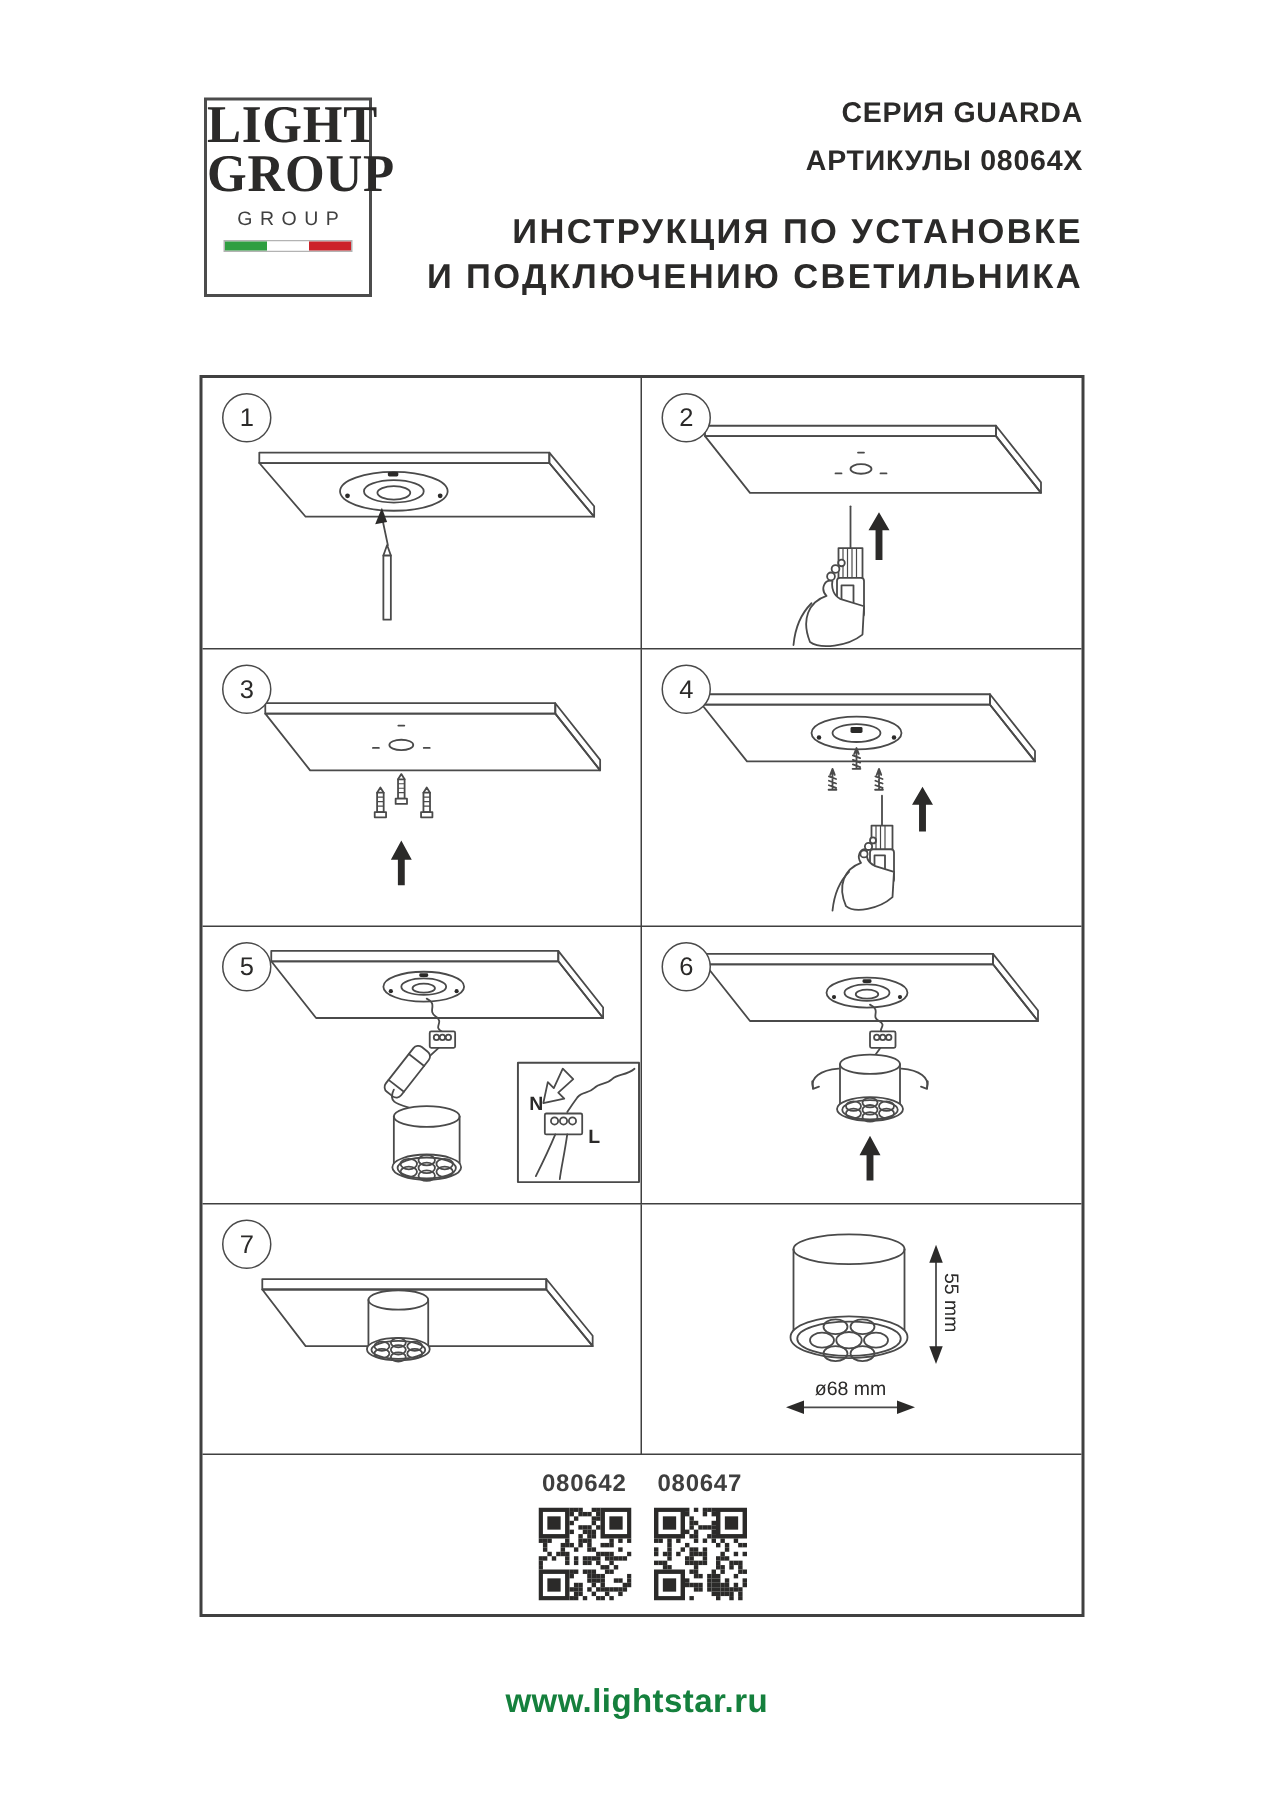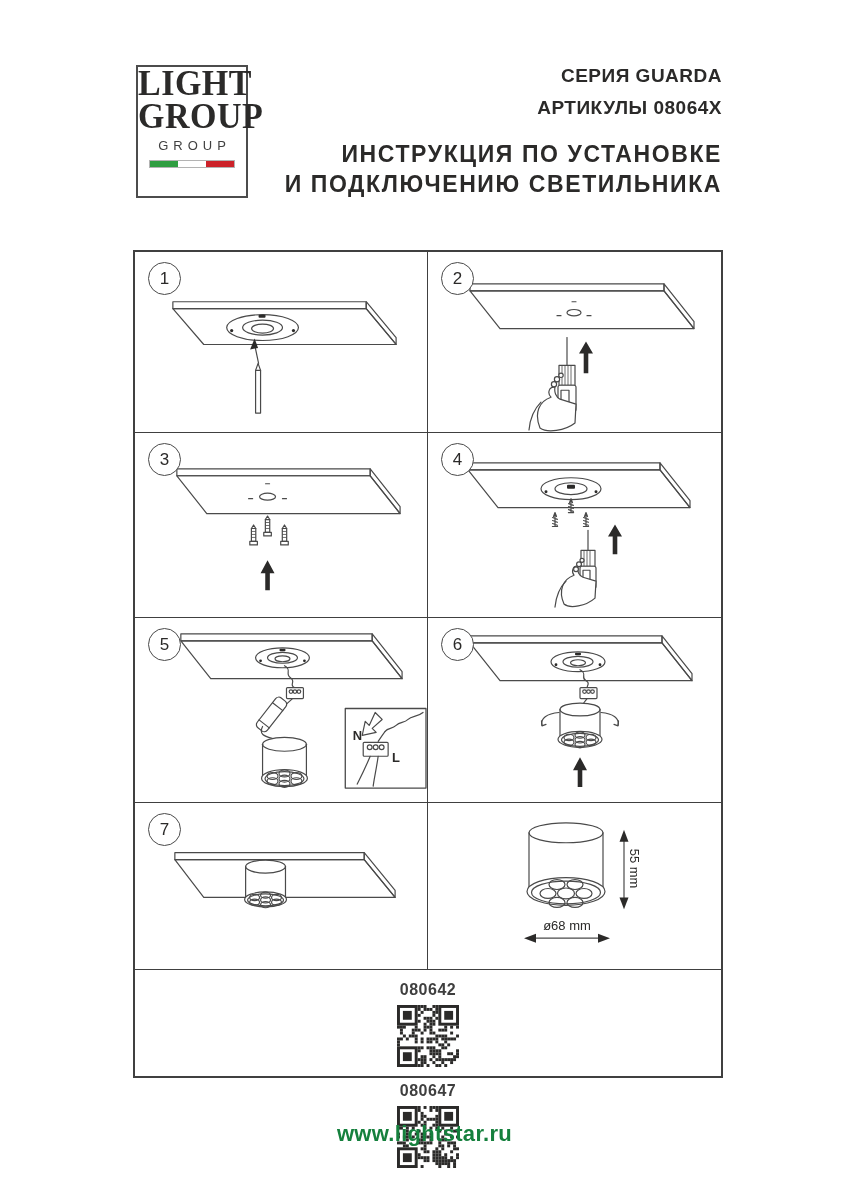--- a/index.html
+++ b/index.html
@@ -58,21 +58,21 @@
   
   .ln{fill:none;stroke:var(--line);stroke-width:1.2;stroke-linecap:round;stroke-linejoin:round;}
   .lnt{fill:none;stroke:var(--line);stroke-width:0.8;}
   .lnw{fill:#ffffff;stroke:var(--line);stroke-width:1.2;stroke-linejoin:round;}
   .wh{fill:#ffffff;stroke:none;}
   .blk{fill:var(--ink);stroke:none;}
   svg text{fill:var(--ink);font-family:"Liberation Sans",sans-serif;}
   .svg-bold{font-weight:bold;}
   
   .qr-row{
-    grid-column:1 / 3;display:flex;justify-content:center;gap:15px;padding-top:11px;flex-direction:column;
+    grid-column:1 / 3;display:flex;justify-content:center;gap:15px;padding-top:11px;
   }
   .qr-item{text-align:center;}
   .qr-label{font-size:16px;font-weight:600;color:#3f3f3f;letter-spacing:0.5px;margin-bottom:6px;}
   .qr-item svg{width:62px;height:62px;display:block;margin:0 auto;}
   
   .footer{
     position:absolute;left:0;right:0;top:1121px;text-align:center;
     font-size:22px;font-weight:bold;color:#15803d;letter-spacing:0.3px;
   }
 </style>

